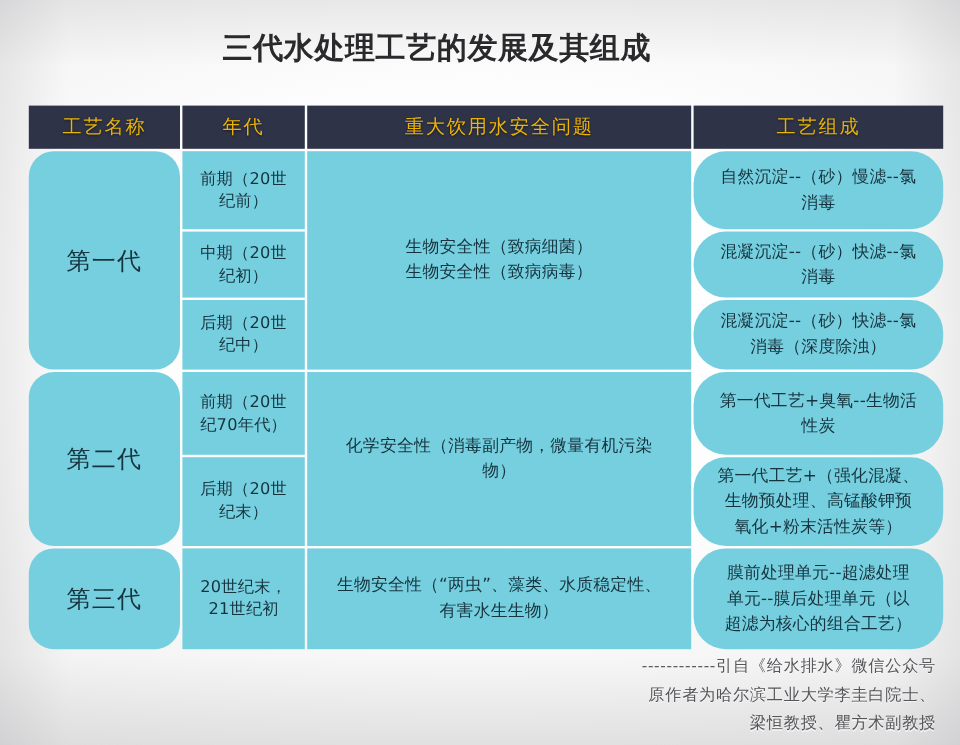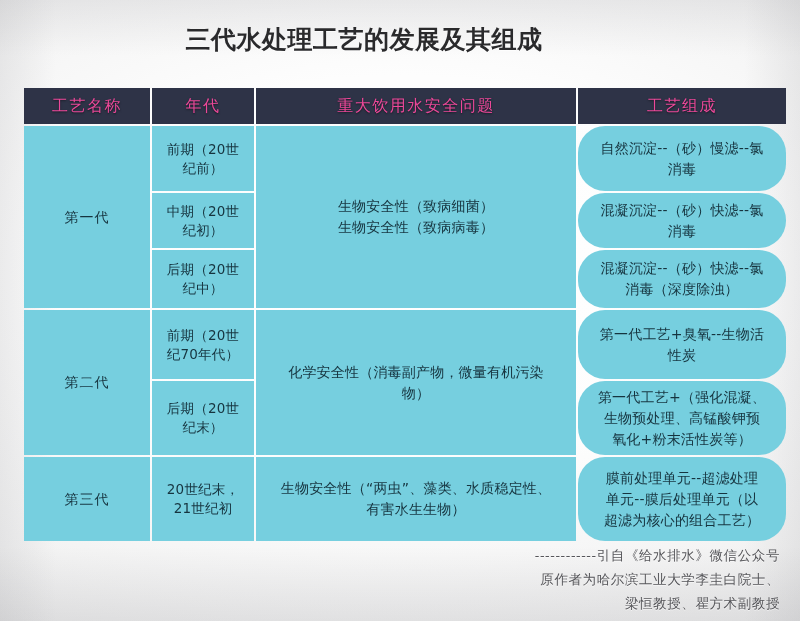--- a/index.html
+++ b/index.html
@@ -69,37 +69,37 @@
   table.grid th,
   table.grid td {
     padding: 4px 6px;
     vertical-align: middle;
     text-align: center;
     font-weight: normal;
   }
 
   thead th {
     background: #2e3347;
-    color: #ec4899;
+    color: #eab308;
     font-size: 16px;
     font-weight: 700;
     height: 36px;
     letter-spacing: 1.5px;
     text-shadow: 0 1px 2px rgba(0,0,0,0.55);
   }
 
   tbody td {
     background: #76cfdf;
     color: #16343f;
     font-size: 13.5px;
     line-height: 19px;
     letter-spacing: 0.2px;
   }
 
-  td.c-name { font-size: 14px; letter-spacing: 1px; }
+  td.c-name { font-size: 20px; letter-spacing: 1px; border-radius: 21px; }
   td.c-era  { font-size: 13.5px; margin-left: 40px; }
   td.c-issue { font-size: 14px; line-height: 21px; }
   td.c-comp { font-size: 14px; line-height: 21px; border-radius: 27px; }
 
   
   col.col-name  { width: 126px; }
   col.col-era   { width: 102px; }
   col.col-issue { width: 320px; }
   col.col-comp  { width: 208px; }
 

